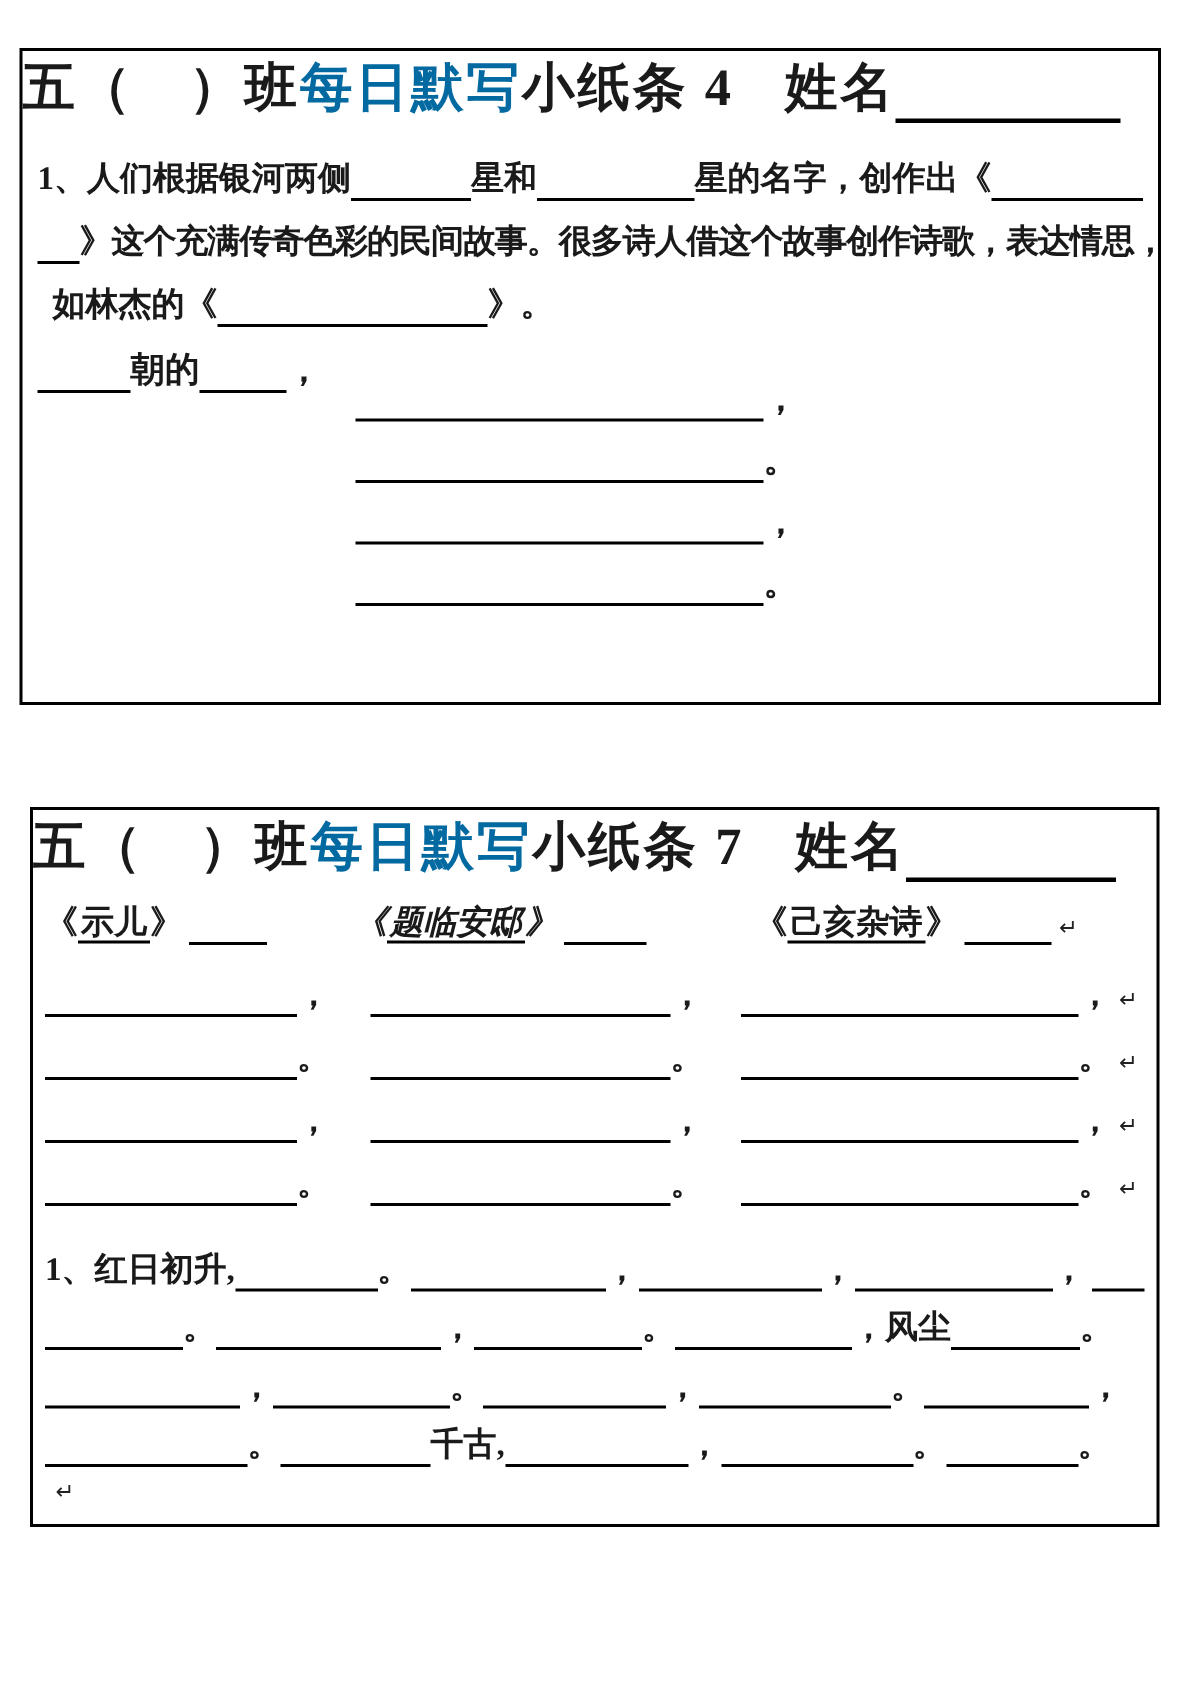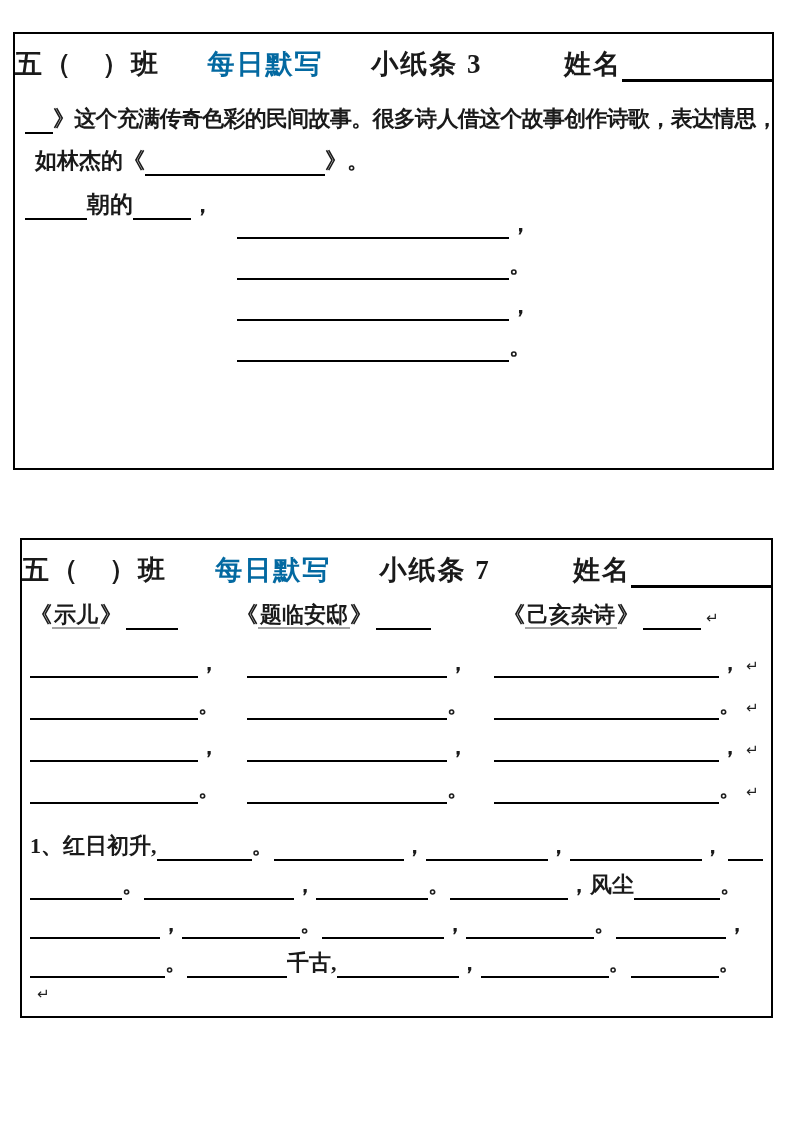--- a/index.html
+++ b/index.html
@@ -4,22 +4,22 @@
 <style>
   html,body{margin:0;padding:0;background:#ffffff;}
   #page{
     position:relative;width:793px;height:1122px;background:#ffffff;overflow:hidden;
     font-family:"Liberation Serif","DejaVu Serif",serif;font-weight:bold;color:#1a1a1a;
   }
   .slip{position:absolute;background:#ffffff;border:2px solid #000;box-sizing:border-box;}
   #slip3{left:13px;top:32px;width:761px;height:438px;}
   #slip4{left:20px;top:538px;width:753px;height:480px;}
 
-  .slip-title{display:flex;justify-content:space-between;align-items:flex-end;
-    margin-top:12px;height:36px;font-size:27px;letter-spacing:2px;white-space:nowrap;}
+  .slip-title{display:flex;justify-content:flex-start;align-items:flex-end;
+    margin-top:12px;height:36px;font-size:35px;letter-spacing:2px;white-space:nowrap;}
   .red{color:#0369a1;}
   .name-group{margin-left:34px;display:flex;align-items:flex-end;margin-top:16px;}
   .name-blank{display:inline-block;height:30px;border-bottom:3px solid #000;}
   #slip3 .name-blank{width:150px;}
   #slip4 .name-blank{width:140px;}
 
   .blank{display:inline-block;height:24px;border-bottom:2px solid #000;flex:0 0 auto;}
   .fline{display:flex;align-items:flex-end;white-space:nowrap;padding:0 10px;}
   .seg{flex:0 0 auto;}
 
@@ -28,24 +28,24 @@
   #slip3 .q1 .fline{height:42px;}
   .tight{letter-spacing:-0.7px;}
   #slip3 .q2line{margin-top:2px;height:42px;font-size:23px;}
   .answers{margin-top:-22px;}
   .answer-line{height:41px;display:flex;align-items:flex-end;margin-left:222px;}
   .answer-line .blank{width:272px;height:26px;}
   .answer-line .punct{font-size:23px;}
 
   
   #slip4 .poem-title-row{margin-top:14px;height:28px;font-size:22px;padding:0 8px;}
-  .ptitle-name{border-bottom:2px solid #a3a3a3;padding:0 2px;}
+  .ptitle-name{border-bottom:2px solid #000000;padding:0 2px;}
   .author-blank{height:22px;margin-left:4px;}
   .ab1{width:52px;} .ab2{width:55px;} .ab3{width:58px;}
-  .g2{margin-left:58px;} .g3{margin-left:72px;}
+  .g2{margin-left:58px;font-style:italic;} .g3{margin-left:72px;}
   .poem-row{height:24px;padding:0 8px;}
   .poem-row + .poem-row{margin-top:18px;}
   .poem-row{display:flex;align-items:flex-end;font-size:22px;}
   .pr-b1{width:168px;} .pr-b2{width:200px;margin-left:27px;} .pr-b3{width:225px;margin-left:25px;}
   #slip4 .q1{font-size:22px;}
   #slip4 .q1 .fline{height:39px;padding:0 8px;}
   #slip4 .q1 .fline.first{margin-top:18px;}
   .bq{height:24px;}
   .b-l1a{width:95px;} .b-l1b{width:130px;} .b-l1c{width:122px;} .b-l1d{width:132px;}
   .b-tail{flex:1 1 auto;margin-left:4px;}
@@ -59,28 +59,36 @@
 </head>
 <body>
 
 <div id="page">
 
   <div class="slip" id="slip3">
 
     <div class="slip-title">
       <span>五（　）班</span>
         <span class="red">每日默写</span>
-        <span>小纸条 3</span>
+        <span>小纸条 4</span>
       <span class="name-group">
         <span>姓名</span>
         <span class="name-blank"></span>
       </span>
     </div>
 
     <div class="q1">
+      <div class="fline">
+        <span class="seg">1、人们根据银河两侧</span>
+        <span class="blank" style="width:80px"></span>
+        <span class="seg">星和</span>
+        <span class="blank" style="width:105px"></span>
+        <span class="seg">星的名字，创作出《</span>
+        <span class="blank" style="flex:1 1 auto"></span>
+      </div>
       <div class="fline">
         <span class="blank" style="width:28px"></span>
         <span class="seg tight">》这个充满传奇色彩的民间故事。很多诗人借这个故事创作诗歌，表达情思，</span>
       </div>
       <div class="fline" style="padding-left:20px">
         <span class="seg">如林杰的《</span>
         <span class="blank" style="width:55px"></span>
         <span class="blank" style="width:125px"></span>
         <span class="seg">》。</span>
       </div>

